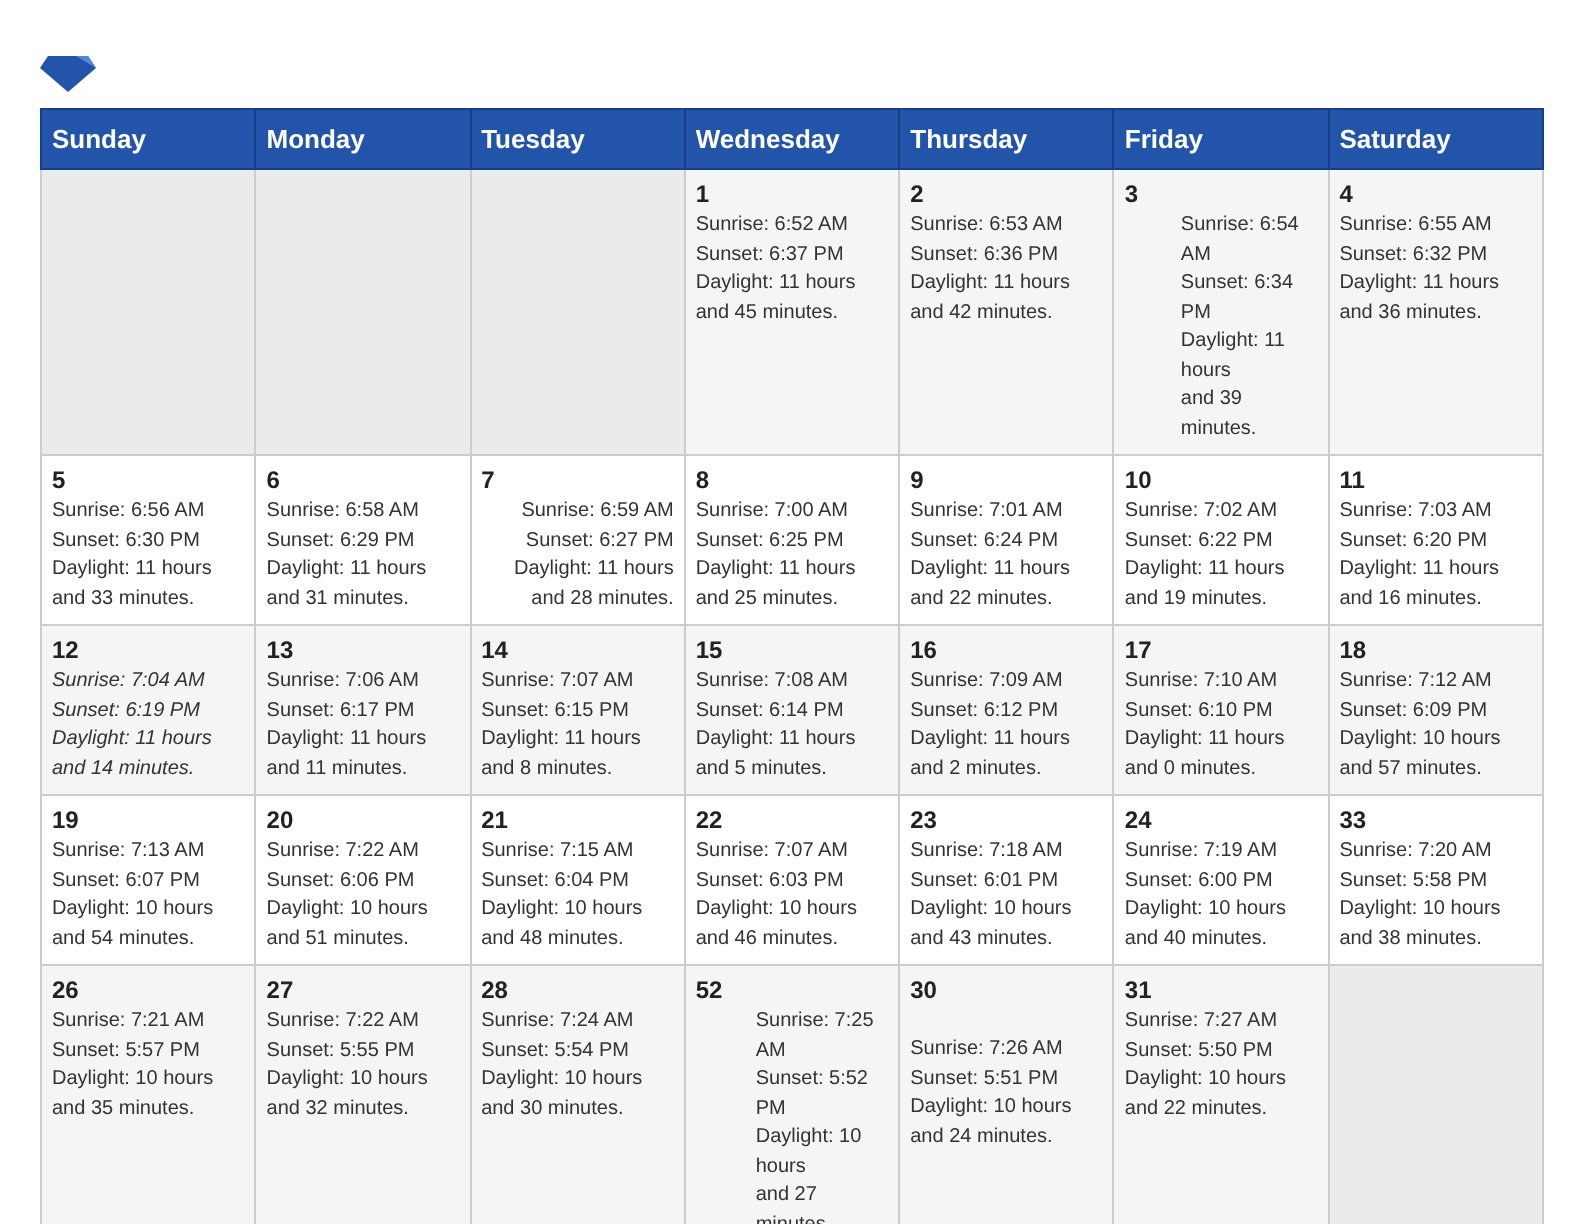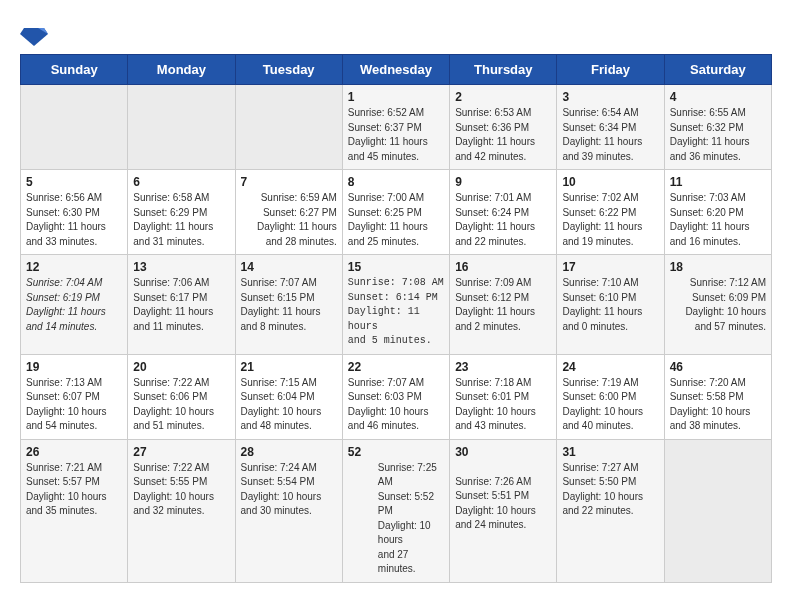--- a/index.html
+++ b/index.html
@@ -36,21 +36,21 @@
       width: 100%;
       border-collapse: collapse;
       border: 1px solid #aaa;
     }
     thead tr th {
       background-color: #2255aa;
       color: #fff;
       font-size: 13px;
       font-weight: bold;
       padding: 7px 5px;
-      text-align: center;
+      text-align: left;
       border: 1px solid #1a3d88;
     }
     tbody tr {
       background: #fff;
     }
     tbody tr:nth-child(odd) {
       background: #f5f5f5;
     }
     tbody td {
       vertical-align: top;
@@ -124,21 +124,21 @@
         </td>
         <td>
           <div class="day-num">2</div>
           <div class="day-detail" style="white-space: pre-line;">Sunrise: 6:53 AM
 Sunset: 6:36 PM
 Daylight: 11 hours
 and 42 minutes.</div>
         </td>
         <td>
           <div class="day-num">3</div>
-          <div class="day-detail" style="white-space: pre-line;">Sunrise: 6:54 AM
+          <div class="day-detail" style="white-space: pre-line; margin-left: 28px;">Sunrise: 6:54 AM
 Sunset: 6:34 PM
 Daylight: 11 hours
 and 39 minutes.</div>
         </td>
         <td>
           <div class="day-num">4</div>
           <div class="day-detail" style="white-space: pre-line;">Sunrise: 6:55 AM
 Sunset: 6:32 PM
 Daylight: 11 hours
 and 36 minutes.</div>
@@ -212,42 +212,42 @@
         </td>
         <td>
           <div class="day-num">14</div>
           <div class="day-detail" style="white-space: pre-line;">Sunrise: 7:07 AM
 Sunset: 6:15 PM
 Daylight: 11 hours
 and 8 minutes.</div>
         </td>
         <td>
           <div class="day-num">15</div>
-          <div class="day-detail" style="white-space: pre-line; font-family: Liberation Mono, monospace;">Sunrise: 7:08 AM
+          <div class="day-detail" style="white-space: pre-line;">Sunrise: 7:08 AM
 Sunset: 6:14 PM
 Daylight: 11 hours
 and 5 minutes.</div>
         </td>
         <td>
           <div class="day-num">16</div>
           <div class="day-detail" style="white-space: pre-line;">Sunrise: 7:09 AM
 Sunset: 6:12 PM
 Daylight: 11 hours
 and 2 minutes.</div>
         </td>
         <td>
           <div class="day-num">17</div>
           <div class="day-detail" style="white-space: pre-line;">Sunrise: 7:10 AM
 Sunset: 6:10 PM
 Daylight: 11 hours
 and 0 minutes.</div>
         </td>
         <td>
           <div class="day-num">18</div>
-          <div class="day-detail" style="white-space: pre-line; text-align: right;">Sunrise: 7:12 AM
+          <div class="day-detail" style="white-space: pre-line;">Sunrise: 7:12 AM
 Sunset: 6:09 PM
 Daylight: 10 hours
 and 57 minutes.</div>
         </td>
       </tr>
       <tr>
         <td>
           <div class="day-num">19</div>
           <div class="day-detail" style="white-space: pre-line;">Sunrise: 7:13 AM
 Sunset: 6:07 PM
@@ -283,21 +283,21 @@
 and 43 minutes.</div>
         </td>
         <td>
           <div class="day-num">24</div>
           <div class="day-detail" style="white-space: pre-line;">Sunrise: 7:19 AM
 Sunset: 6:00 PM
 Daylight: 10 hours
 and 40 minutes.</div>
         </td>
         <td>
-          <div class="day-num">46</div>
+          <div class="day-num">33</div>
           <div class="day-detail" style="white-space: pre-line;">Sunrise: 7:20 AM
 Sunset: 5:58 PM
 Daylight: 10 hours
 and 38 minutes.</div>
         </td>
       </tr>
       <tr>
         <td>
           <div class="day-num">26</div>
           <div class="day-detail" style="white-space: pre-line;">Sunrise: 7:21 AM

